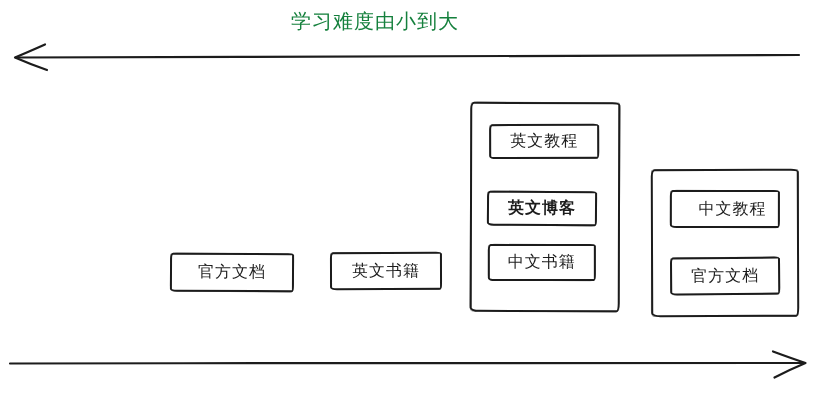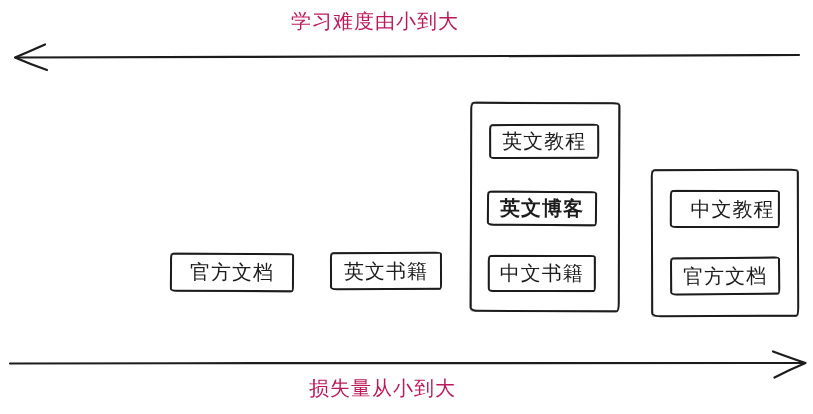--- a/index.html
+++ b/index.html
@@ -13,21 +13,21 @@
     width: 813px;
     height: 414px;
     background: #ffffff;
     overflow: hidden;
     color: #1c1c1c;
   }
   .axis-label {
     position: absolute;
     font-size: 20px;
     letter-spacing: 1px;
-    color: #be185d;
+    color: #15803d;
     white-space: nowrap;
     line-height: 24px;
   }
   .top-axis-label  { left: 291px; top: 9px; }
   .bottom-axis-label { left: 309px; top: 376px; }
 
   .arrow-svg {
     position: absolute;
     left: 0; top: 0;
     width: 813px; height: 414px;
@@ -44,21 +44,21 @@
   .box, .group-box {
     position: absolute;
     box-sizing: border-box;
     border: 2px solid #1c1c1c;
     background: #ffffff;
   }
   .box {
     display: flex;
     align-items: center;
     justify-content: center;
-    font-size: 20px;
+    font-size: 16px;
     letter-spacing: 1px;
     white-space: nowrap;
     border-radius: 3px 6px 2px 7px / 6px 2px 7px 3px;
   }
   
   .box::before, .group-box::before {
     content: "";
     position: absolute;
     inset: -2px;
     border: 1.4px solid rgba(28,28,28,0.45);
@@ -74,21 +74,21 @@
   .box-official-docs { left: 170px; top: 253px; width: 124px; height: 39px; transform: rotate(0.25deg); }
   .box-english-books { left: 330px; top: 252px; width: 112px; height: 38px; transform: rotate(-0.2deg); }
 
   .group-box-1 { left: 470px; top: 102px; width: 150px; height: 210px; transform: rotate(0.15deg); }
   .group-box-2 { left: 651px; top: 169px; width: 148px; height: 148px; transform: rotate(-0.2deg); }
 
   
   .group-box .box { position: absolute; }
   .g1-item-0 { left: 17px; top: 20px;  width: 110px; height: 35px; transform: rotate(-0.3deg); }
   .g1-item-1 { left: 15px; top: 87px;  width: 110px; height: 35px; transform: rotate(0.25deg); font-weight: bold; }
-  .g1-item-2 { left: 16px; top: 151px; width: 108px; height: 37px; transform: rotate(-0.2deg); }
+  .g1-item-2 { left: 16px; top: 140px; width: 108px; height: 37px; transform: rotate(-0.2deg); }
   .g2-item-0 { left: 17px; top: 19px;  width: 110px; height: 38px; transform: rotate(0.25deg); padding-left: 15px; }
   .g2-item-1 { left: 17px; top: 86px;  width: 110px; height: 38px; transform: rotate(-0.25deg); }
 </style>
 </head>
 <body>
 
 <div class="canvas">
 
   <div class="axis-label top-axis-label">学习难度由小到大</div>
 
@@ -114,15 +114,14 @@
     <div class="box g1-item-0">英文教程</div>
     <div class="box g1-item-1">英文博客</div>
     <div class="box g1-item-2">中文书籍</div>
   </div>
 
   <div class="group-box group-box-2">
     <div class="box g2-item-0">中文教程</div>
     <div class="box g2-item-1">官方文档</div>
   </div>
 
-  <div class="axis-label bottom-axis-label">损失量从小到大</div>
 
 </div>
 
 </body></html>

